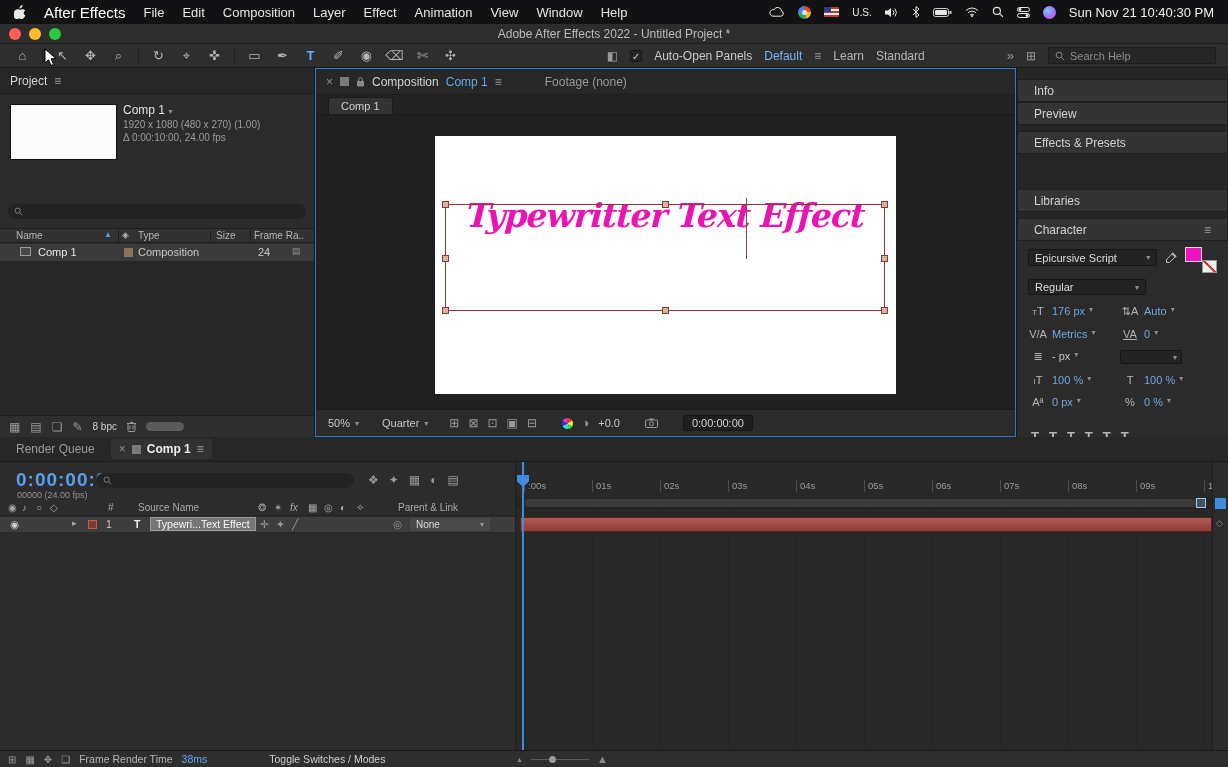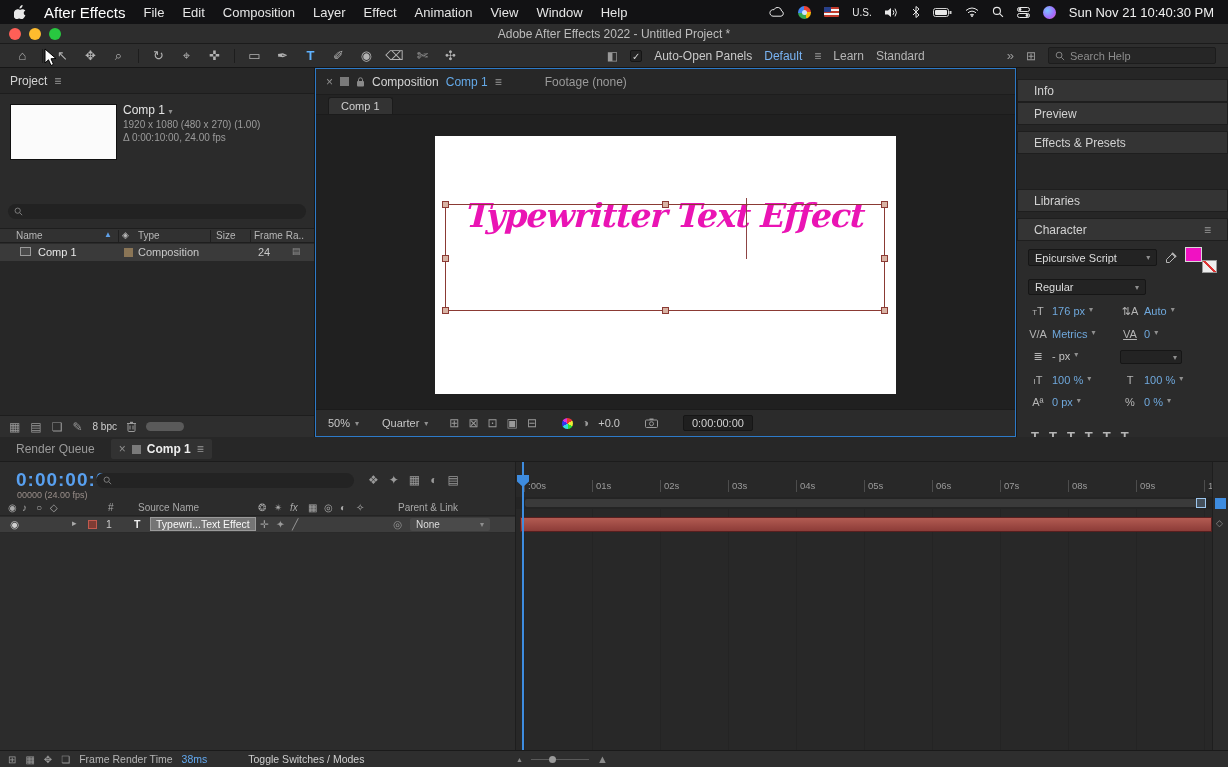--- a/index.html
+++ b/index.html
@@ -174,21 +174,21 @@
     clip-path:polygon(0 0,100% 0,100% 55%,50% 100%,0 55%)}
   .tl-rightcol{position:absolute;top:25px;right:0;width:16px;bottom:0;background:#2c2c2c;border-left:1px solid #1e1e1e}
   .scroll-top{position:absolute;top:36px;left:2px;width:11px;height:11px;background:#3e8cdf}
   .rc-icon{position:absolute;top:56px;left:3px;color:#8a8a8a;font-size:9px}
 
   
   .statusbar{position:absolute;left:0;right:0;bottom:0;height:17px;background:#2e2e2e;border-top:1px solid #1a1a1a;
     display:flex;align-items:center;gap:9px;padding:0 8px;font-size:10.5px;color:#b5b5b5}
   .sb-icon{color:#9a9a9a;font-size:10px}
   .sb-value{color:#63aaf2}
-  .sb-toggle{margin-left:32px;color:#cfcfcf}
+  .sb-toggle{margin-left:53px;color:#cfcfcf}
   .zoom-ctl{position:absolute;left:516px;display:flex;align-items:center;gap:8px}
   .mtn-s{font-size:7px;color:#8a8a8a}.mtn-l{font-size:11px;color:#8a8a8a}
   .zoom-track{width:58px;height:1px;background:#5a5a5a;position:relative}
   .zoom-knob{position:absolute;left:18px;top:-3px;width:7px;height:7px;border-radius:50%;background:#9a9a9a}
 
   
   .cursor{position:absolute;left:44px;top:48px;z-index:99}
 </style>
 </head>
 <body>

